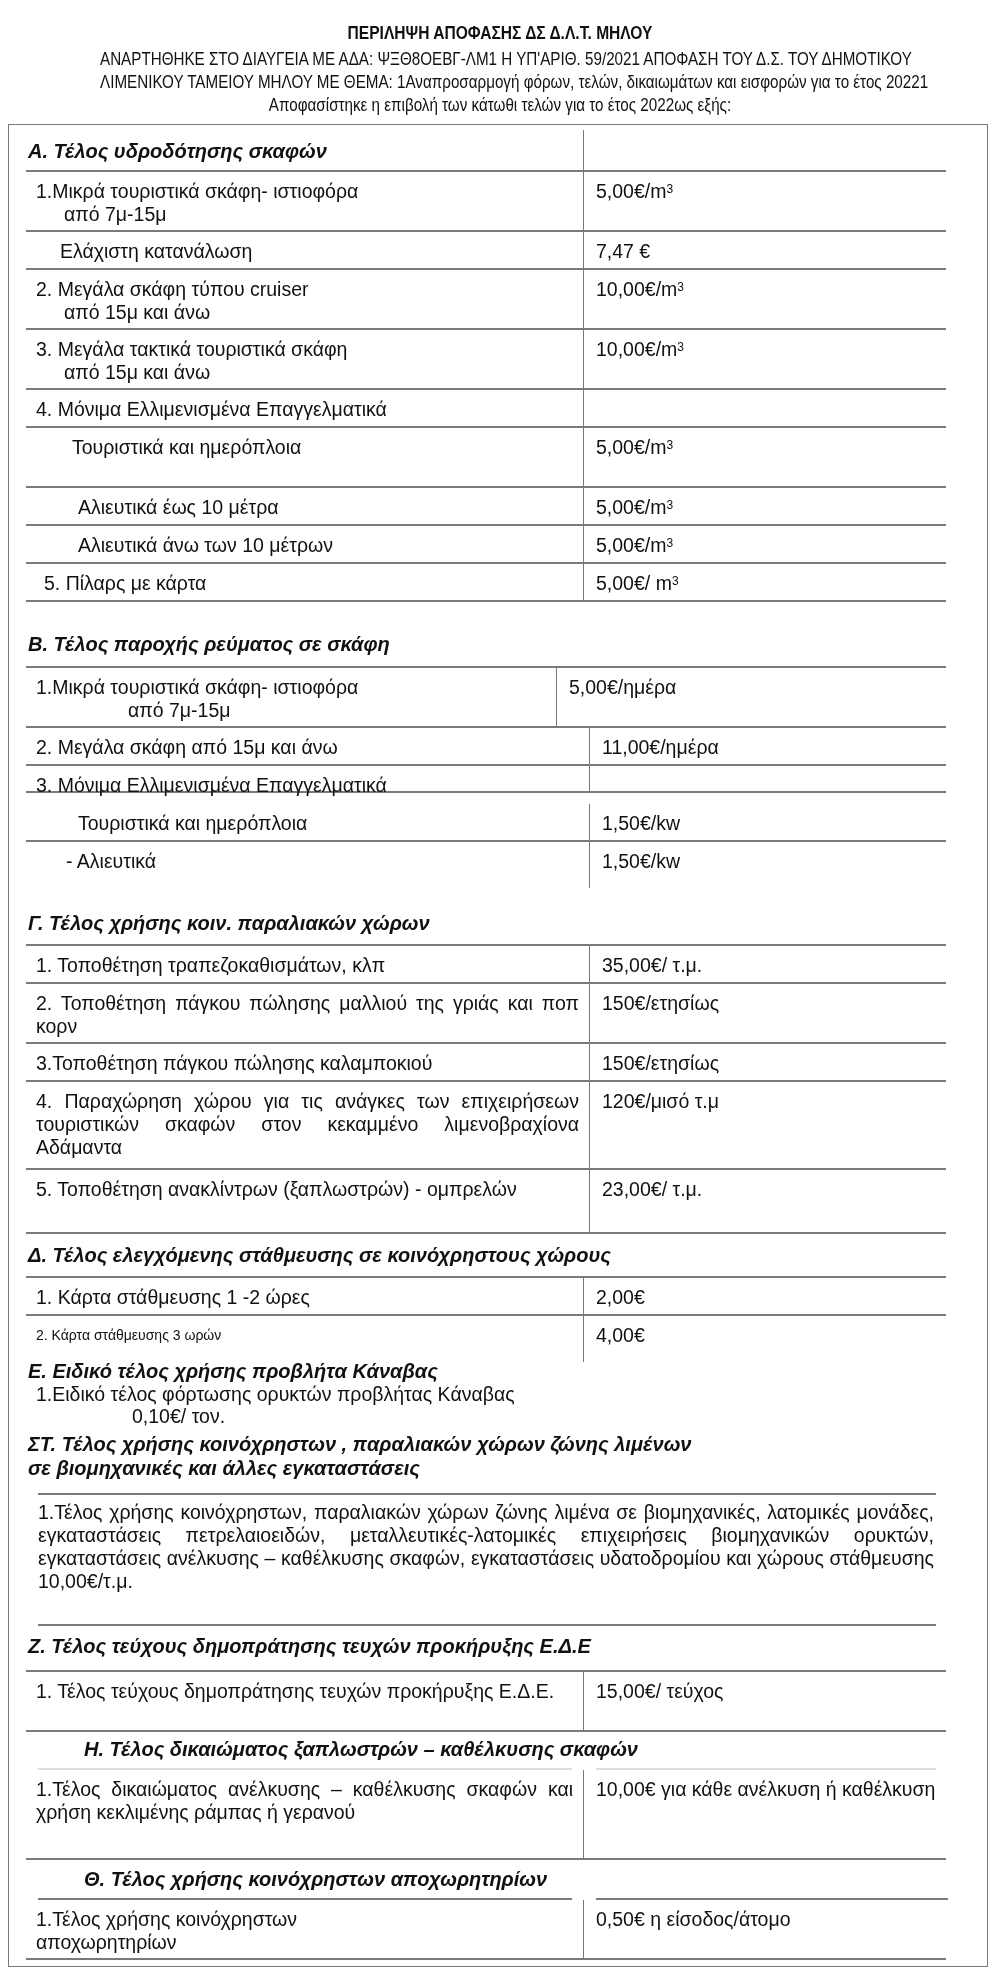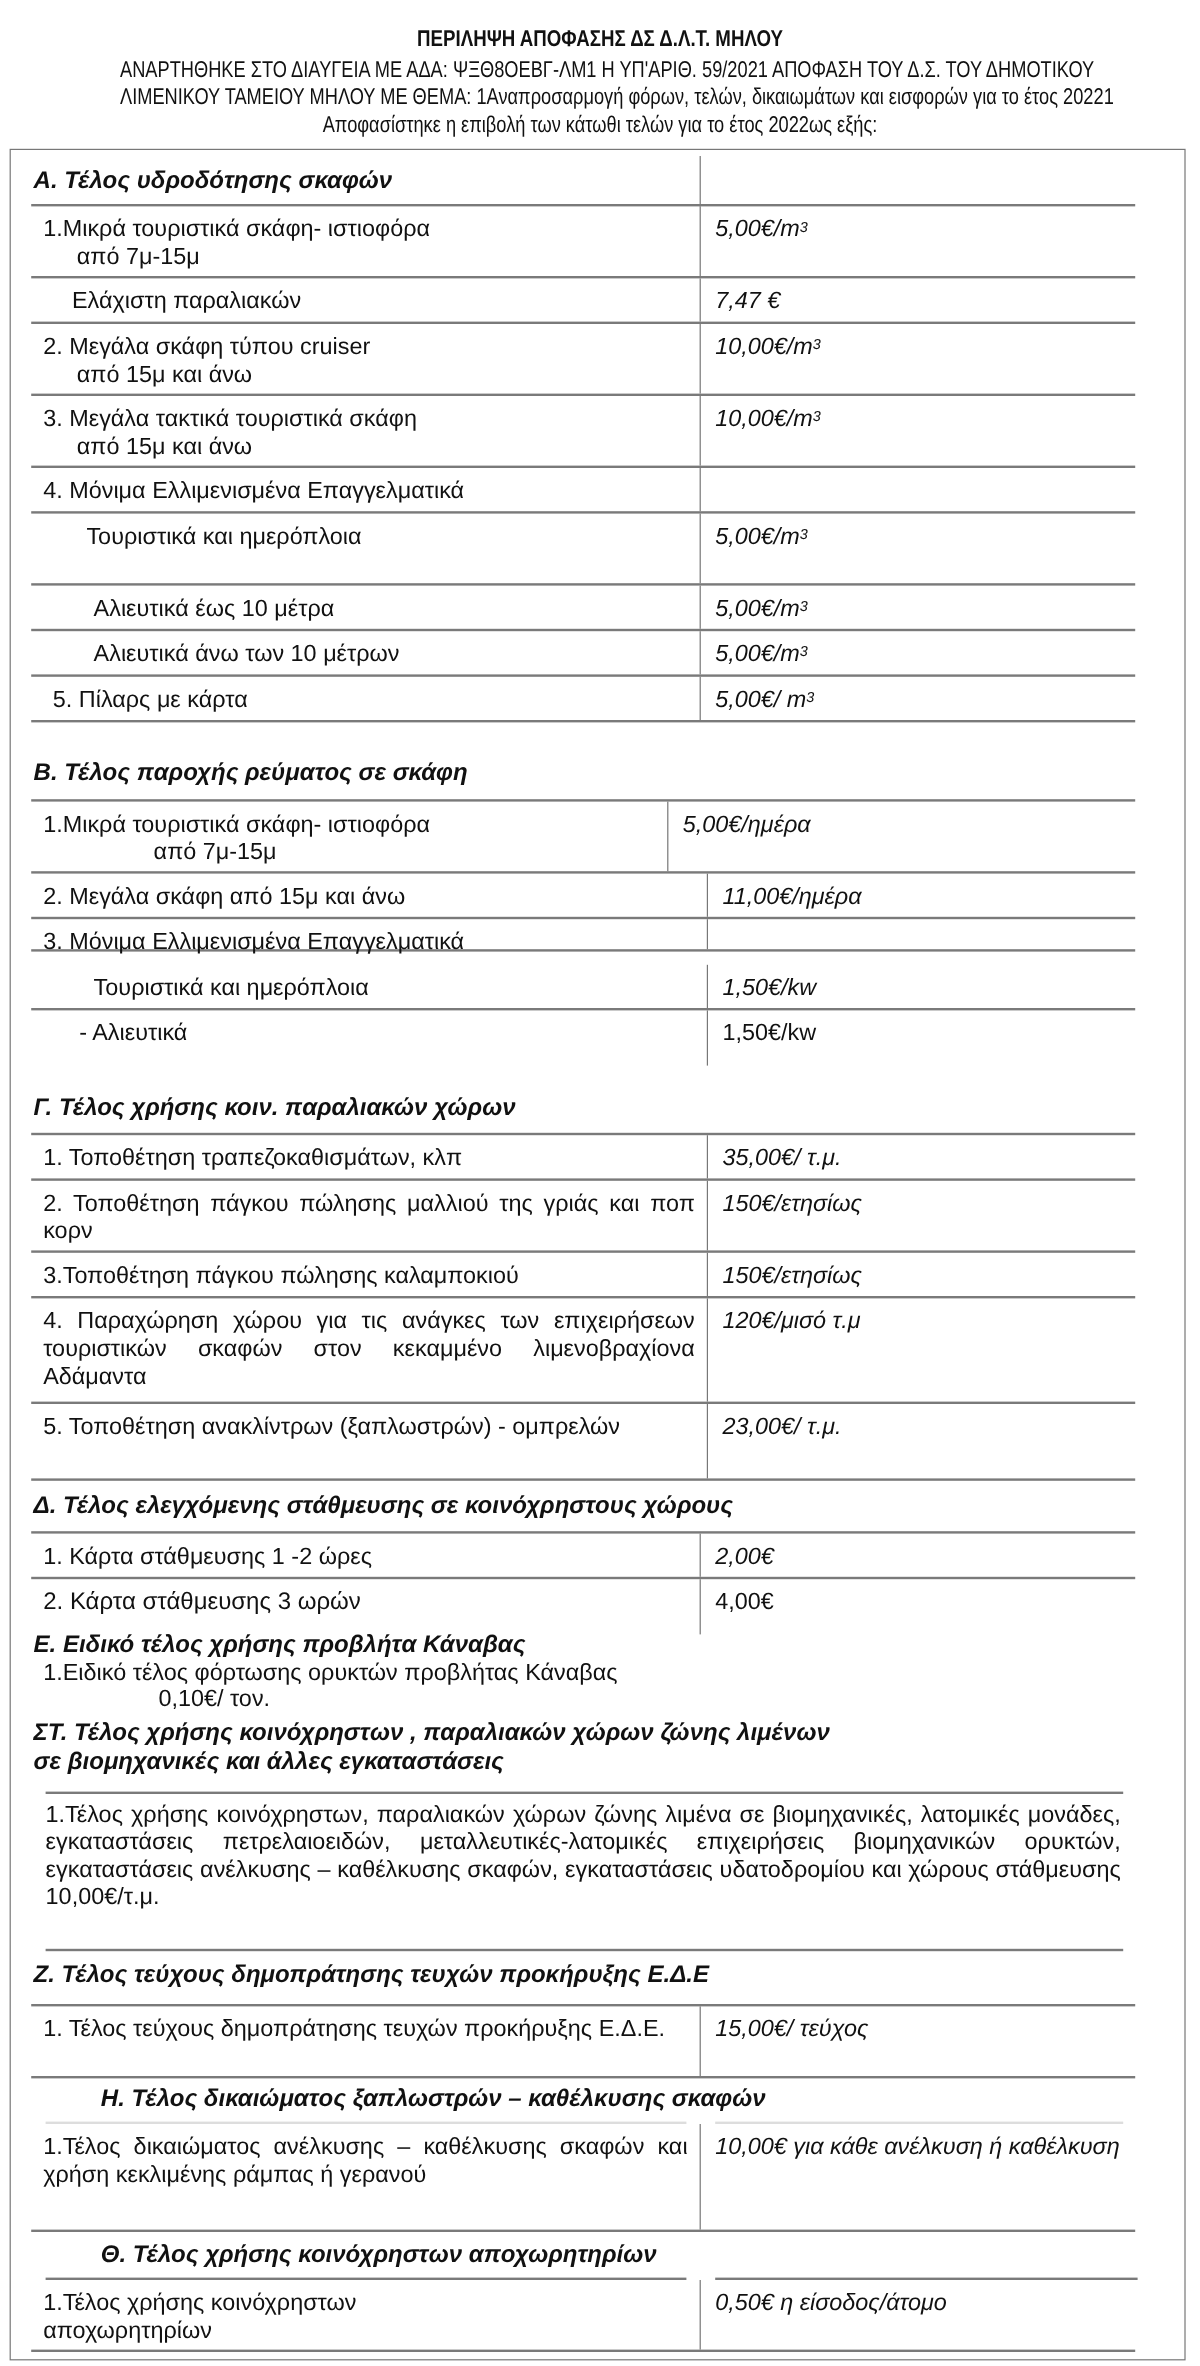--- a/index.html
+++ b/index.html
@@ -4,21 +4,21 @@
 <style>
   html,body{margin:0;padding:0;background:#fff;}
   body{width:1000px;height:1972px;position:relative;overflow:hidden;font-family:"Liberation Sans",sans-serif;color:#111;}
   .hdr{position:absolute;left:0;width:1000px;text-align:center;white-space:nowrap;font-family:"Liberation Sans",sans-serif;}
   .hdr-title{top:22px;font-size:19px;font-weight:bold;transform:scaleX(0.82);}
   .hdr-line{font-size:19px;transform:scaleX(0.80);}
   .box{position:absolute;left:8px;top:124px;width:980px;height:1843px;border:1.5px solid #777;box-sizing:border-box;}
   .sec{position:absolute;left:28px;font-size:20px;font-weight:bold;font-style:italic;white-space:nowrap;}
   .row{position:absolute;left:26px;border-bottom:2px solid #7a7a7a;box-sizing:border-box;}
   .row .c1{position:absolute;left:0;top:0;bottom:0;padding:8px 10px 0 10px;box-sizing:border-box;font-size:19.5px;line-height:23px;}
-  .row .c2{position:absolute;top:0;bottom:0;border-left:1.5px solid #777;padding:8px 10px 0 12px;box-sizing:border-box;font-size:19.5px;line-height:23px;font-style:italic;}
+  .row .c2{position:absolute;top:0;bottom:0;border-left:1.5px solid #777;padding:8px 10px 0 12px;box-sizing:border-box;font-size:19.5px;line-height:23px;}
   .just{text-align:justify;text-align-last:left;}
   .ind1{padding-left:34px !important;}
   .ind2{padding-left:46px !important;}
   sup{font-size:12px;vertical-align:top;position:relative;top:-2px;}
   .topline{position:absolute;border-top:2px solid #7a7a7a;}
   .vline{position:absolute;border-left:1.5px solid #777;}
   .plain{position:absolute;left:36px;font-size:19.5px;line-height:23px;white-space:nowrap;}
   .para{position:absolute;left:36px;width:890px;font-size:19.5px;line-height:23px;text-align:justify;}
 </style>
 </head>
@@ -33,21 +33,21 @@
 
 <div class="vline" style="left:583px;top:130px;height:42px"></div>
 <div class="sec" style="top:140px">Α. Τέλος υδροδότησης σκαφών</div>
 <div class="topline" style="left:26px;top:170px;width:920px"></div>
 
 <div class="row" style="top:172px;width:920px;height:60px">
   <div class="c1" style="width:557px"><span>1.Μικρά τουριστικά σκάφη- ιστιοφόρα</span><br><span style="padding-left:28px">από 7μ-15μ</span></div>
   <div class="c2" style="left:557px;width:363px"><span>5,00€/m</span><sup>3</sup></div>
 </div>
 <div class="row" style="top:232px;width:920px;height:38px">
-  <div class="c1 ind1" style="width:557px"><span>Ελάχιστη παραλιακών</span></div>
+  <div class="c1 ind1" style="width:557px"><span>Ελάχιστη κατανάλωση</span></div>
   <div class="c2" style="left:557px;width:363px"><span>7,47 €</span></div>
 </div>
 <div class="row" style="top:270px;width:920px;height:60px">
   <div class="c1" style="width:557px"><span>2. Μεγάλα σκάφη τύπου cruiser</span><br><span style="padding-left:28px">από 15μ και άνω</span></div>
   <div class="c2" style="left:557px;width:363px"><span>10,00€/m</span><sup>3</sup></div>
 </div>
 <div class="row" style="top:330px;width:920px;height:60px">
   <div class="c1" style="width:557px"><span>3. Μεγάλα τακτικά τουριστικά σκάφη</span><br><span style="padding-left:28px">από 15μ και άνω</span></div>
   <div class="c2" style="left:557px;width:363px"><span>10,00€/m</span><sup>3</sup></div>
 </div>
@@ -118,21 +118,21 @@
   <div class="c2" style="left:563px;width:357px"><span>23,00€/ τ.μ.</span></div>
 </div>
 
 <div class="sec" style="top:1244px">Δ. Τέλος ελεγχόμενης στάθμευσης σε κοινόχρηστους χώρους</div>
 <div class="topline" style="left:26px;top:1276px;width:920px"></div>
 <div class="row" style="top:1278px;width:920px;height:38px">
   <div class="c1" style="width:557px"><span>1. Κάρτα στάθμευσης 1 -2 ώρες</span></div>
   <div class="c2" style="left:557px;width:363px"><span>2,00€</span></div>
 </div>
 <div style="position:absolute;left:26px;top:1316px;width:920px;height:40px">
-  <div style="position:absolute;left:0;top:0;padding:8px 10px 0 10px;font-size:20px;line-height:23px">2. Κάρτα στάθμευσης 3 ωρών</div>
+  <div style="position:absolute;left:0;top:0;padding:8px 10px 0 10px;font-size:14px;line-height:23px">2. Κάρτα στάθμευσης 3 ωρών</div>
   <div style="position:absolute;left:557px;top:0;height:38px;border-left:1.5px solid #777;padding:8px 10px 0 12px;font-size:19.5px;line-height:23px">4,00€</div>
 </div>
 
 <div class="sec" style="top:1360px">Ε. Ειδικό τέλος χρήσης  προβλήτα Κάναβας</div>
 <div class="plain" style="top:1383px">1.Ειδικό τέλος φόρτωσης ορυκτών  προβλήτας Κάναβας</div>
 <div class="plain" style="top:1405px;left:132px">0,10€/ τον.</div>
 
 <div class="sec" style="top:1433px">ΣΤ. Τέλος χρήσης κοινόχρηστων , παραλιακών χώρων ζώνης λιμένων</div>
 <div class="sec" style="top:1457px">σε βιομηχανικές και άλλες εγκαταστάσεις</div>
 <div class="topline" style="left:38px;top:1493px;width:898px"></div>

